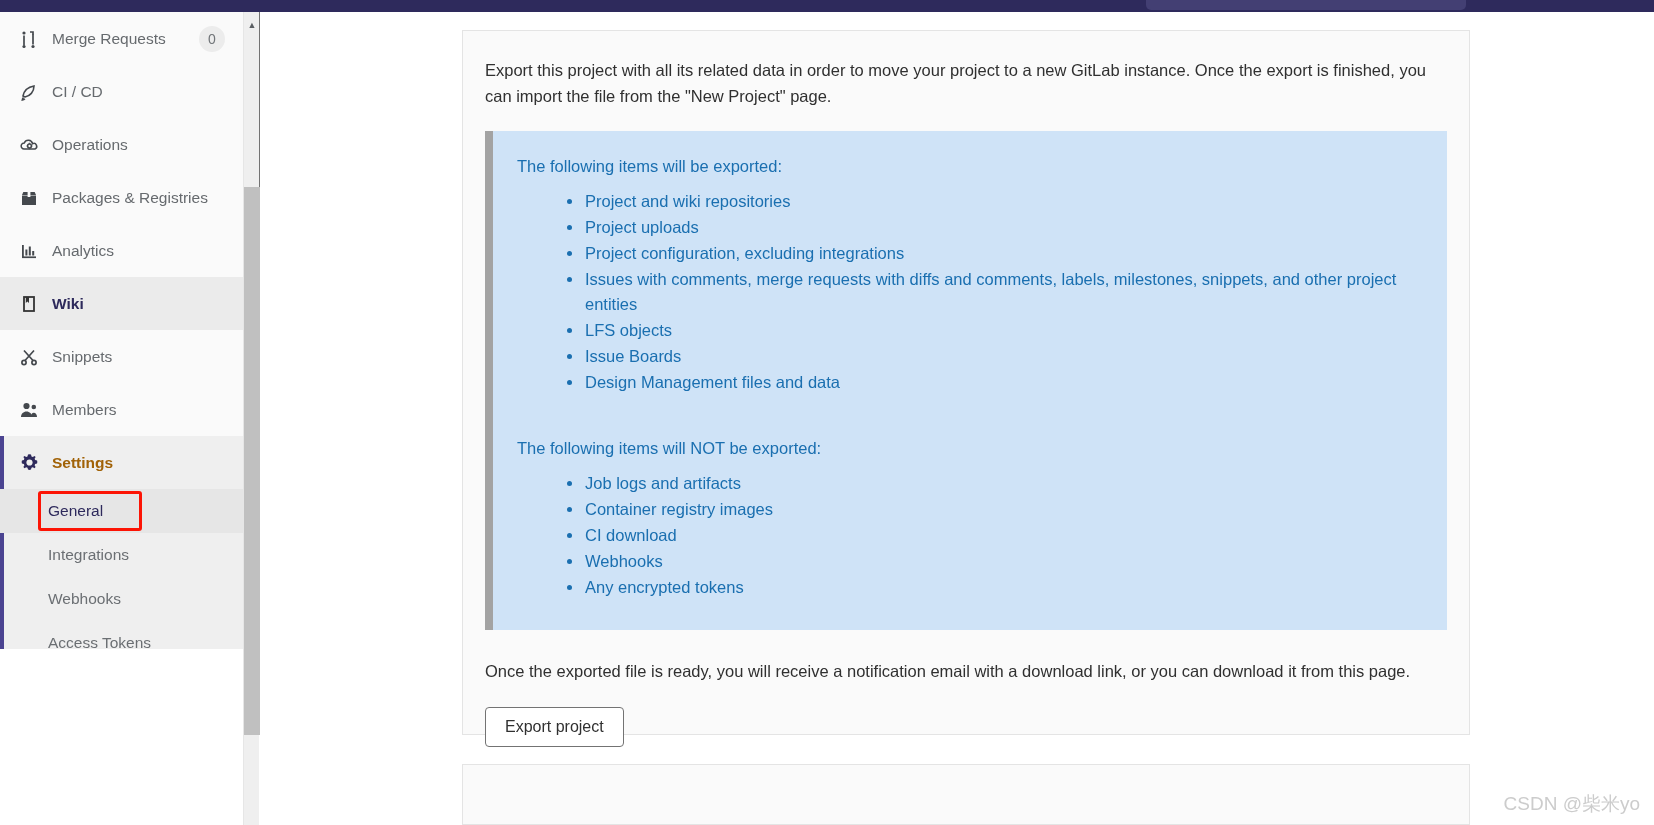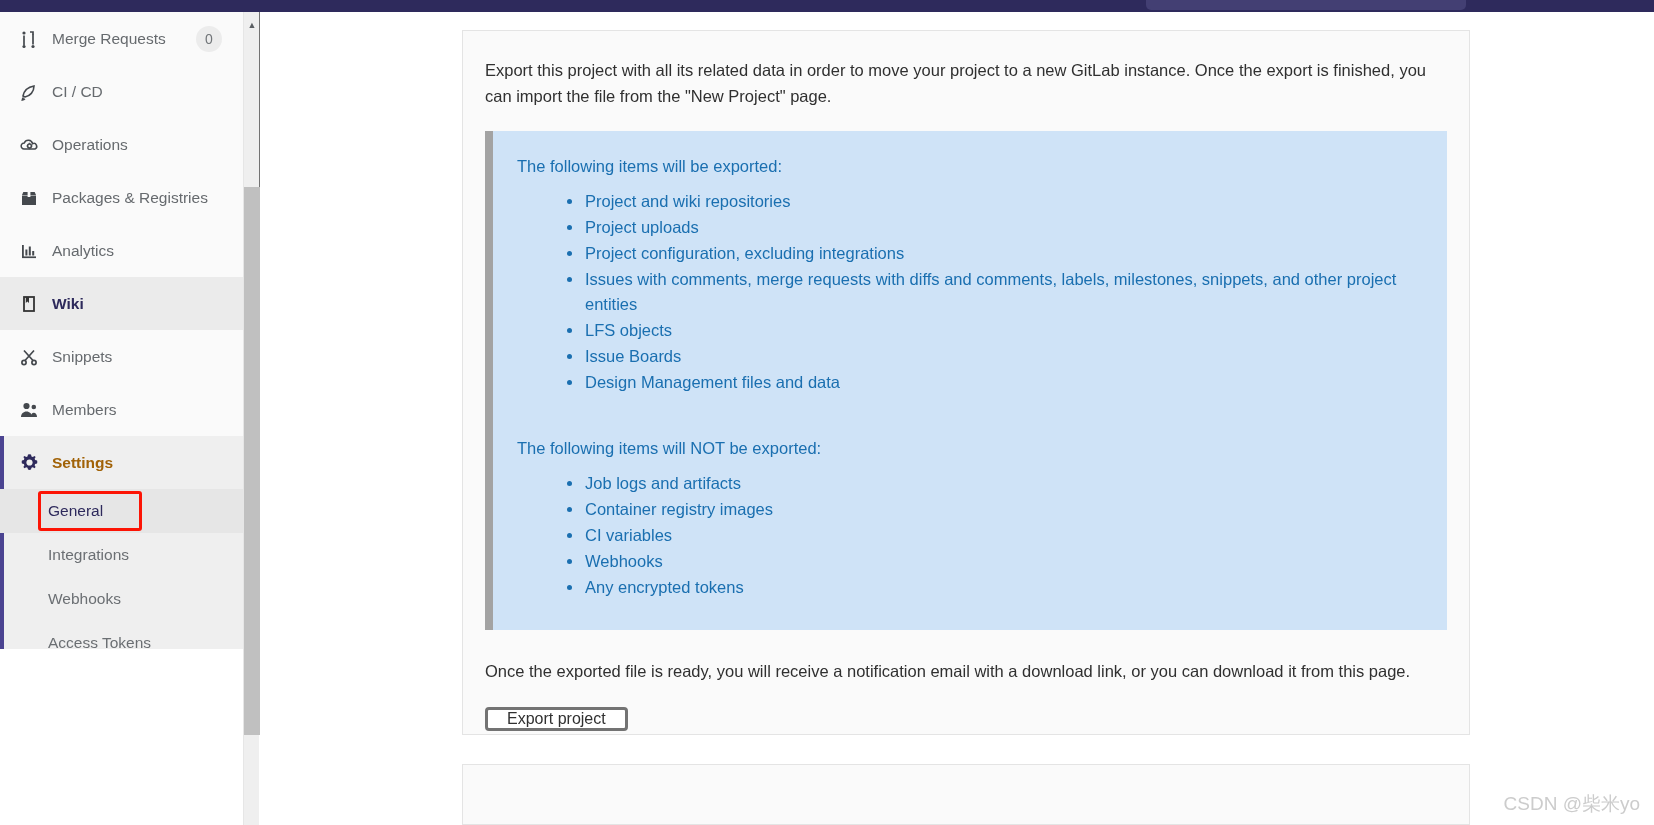--- a/index.html
+++ b/index.html
@@ -39,21 +39,21 @@
   }
 
   
   .sidebar {
     position: absolute;
     top: 12px;
     left: 0;
     width: 260px;
     height: 637px;
     background: #fafafa;
-    border-right: 6px solid #737373;
+    border-right: 3px solid #737373;
     overflow: hidden;
   }
 
   .nav-item {
     position: relative;
     display: flex;
     align-items: center;
     height: 53px;
     padding-left: 18px;
     color: #666a6e;
@@ -254,26 +254,26 @@
   .tail-text {
     margin-top: 28px;
     font-size: 16.5px;
     line-height: 26px;
     color: #303030;
   }
 
   .btn {
     margin-top: 23px;
     display: inline-block;
-    padding: 0 19px;
+    padding: 10px 19px;
     font-size: 16px;
     font-family: "Liberation Sans", sans-serif;
     color: #303030;
     background: #ffffff;
-    border: 3px solid #737373;
+    border: 1px solid #737373;
     border-radius: 4px;
     cursor: pointer;
   }
 
   
   .alert {
     position: absolute;
     top: 20px;
     left: 478px;
     width: 1176px;
@@ -478,21 +478,21 @@
             <li>Issues with comments, merge requests with diffs and comments, labels, milestones, snippets, and other project entities</li>
             <li>LFS objects</li>
             <li>Issue Boards</li>
             <li>Design Management files and data</li>
           </ul>
           <div class="gap-line"></div>
           <p>The following items will NOT be exported:</p>
           <ul>
             <li>Job logs and artifacts</li>
             <li>Container registry images</li>
-            <li>CI variables</li>
+            <li>CI download</li>
             <li>Webhooks</li>
             <li>Any encrypted tokens</li>
           </ul>
         </div>
 
         <div class="tail-text">Once the exported file is ready, you will receive a notification email with a download link, or you can download it from this page.</div>
 
         <button class="btn">Export project</button>
       </div>
     </div>

